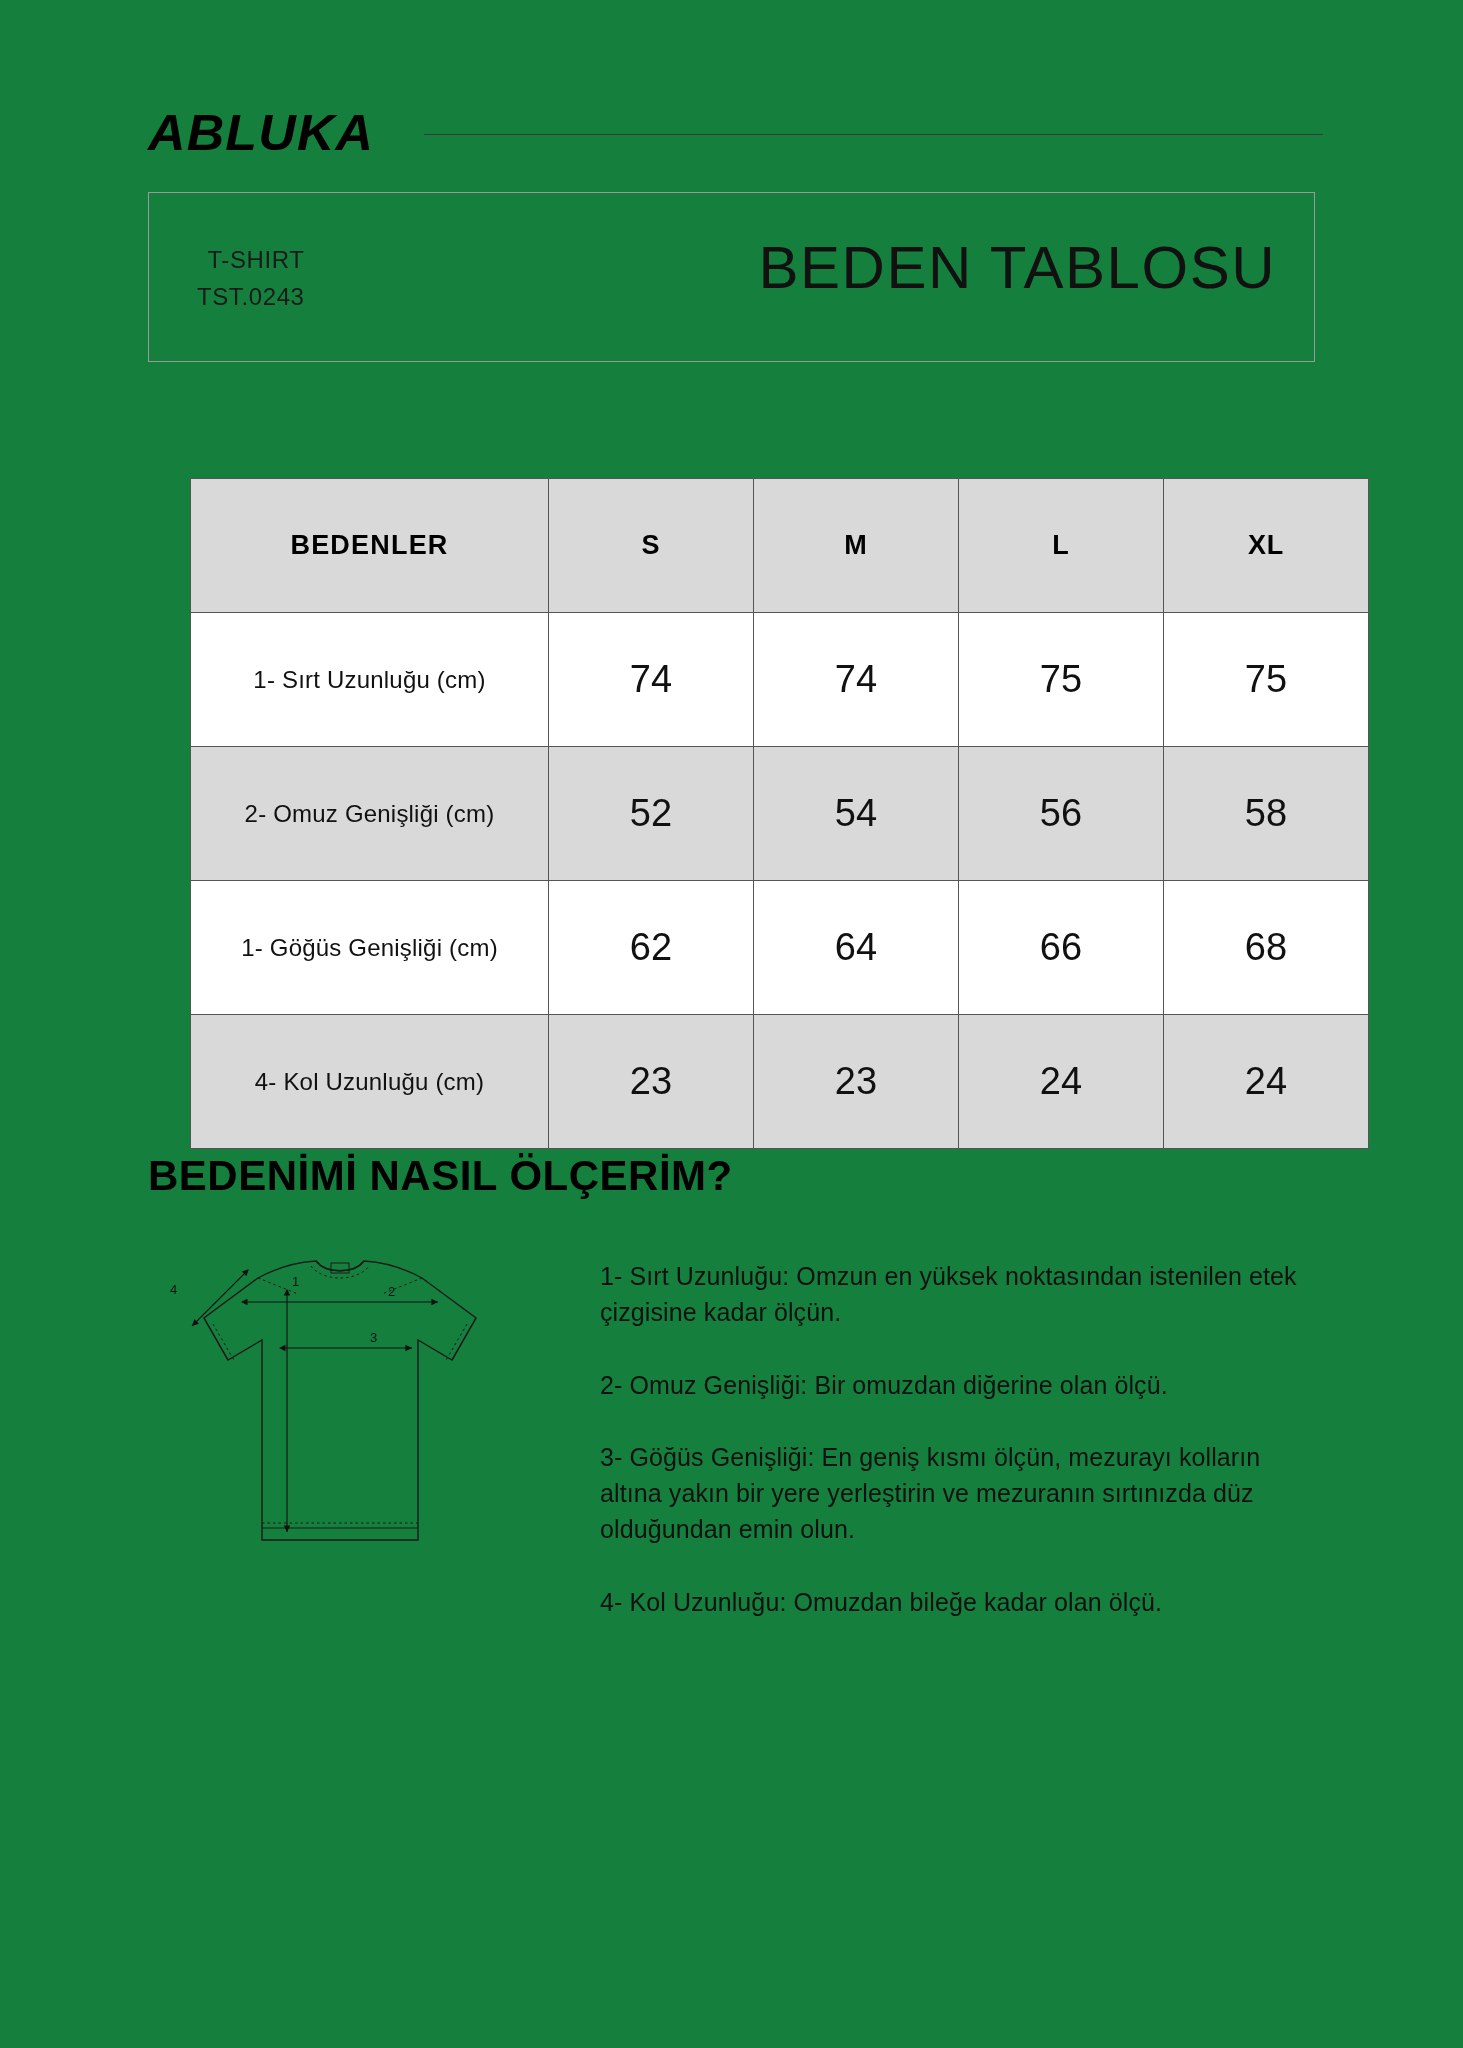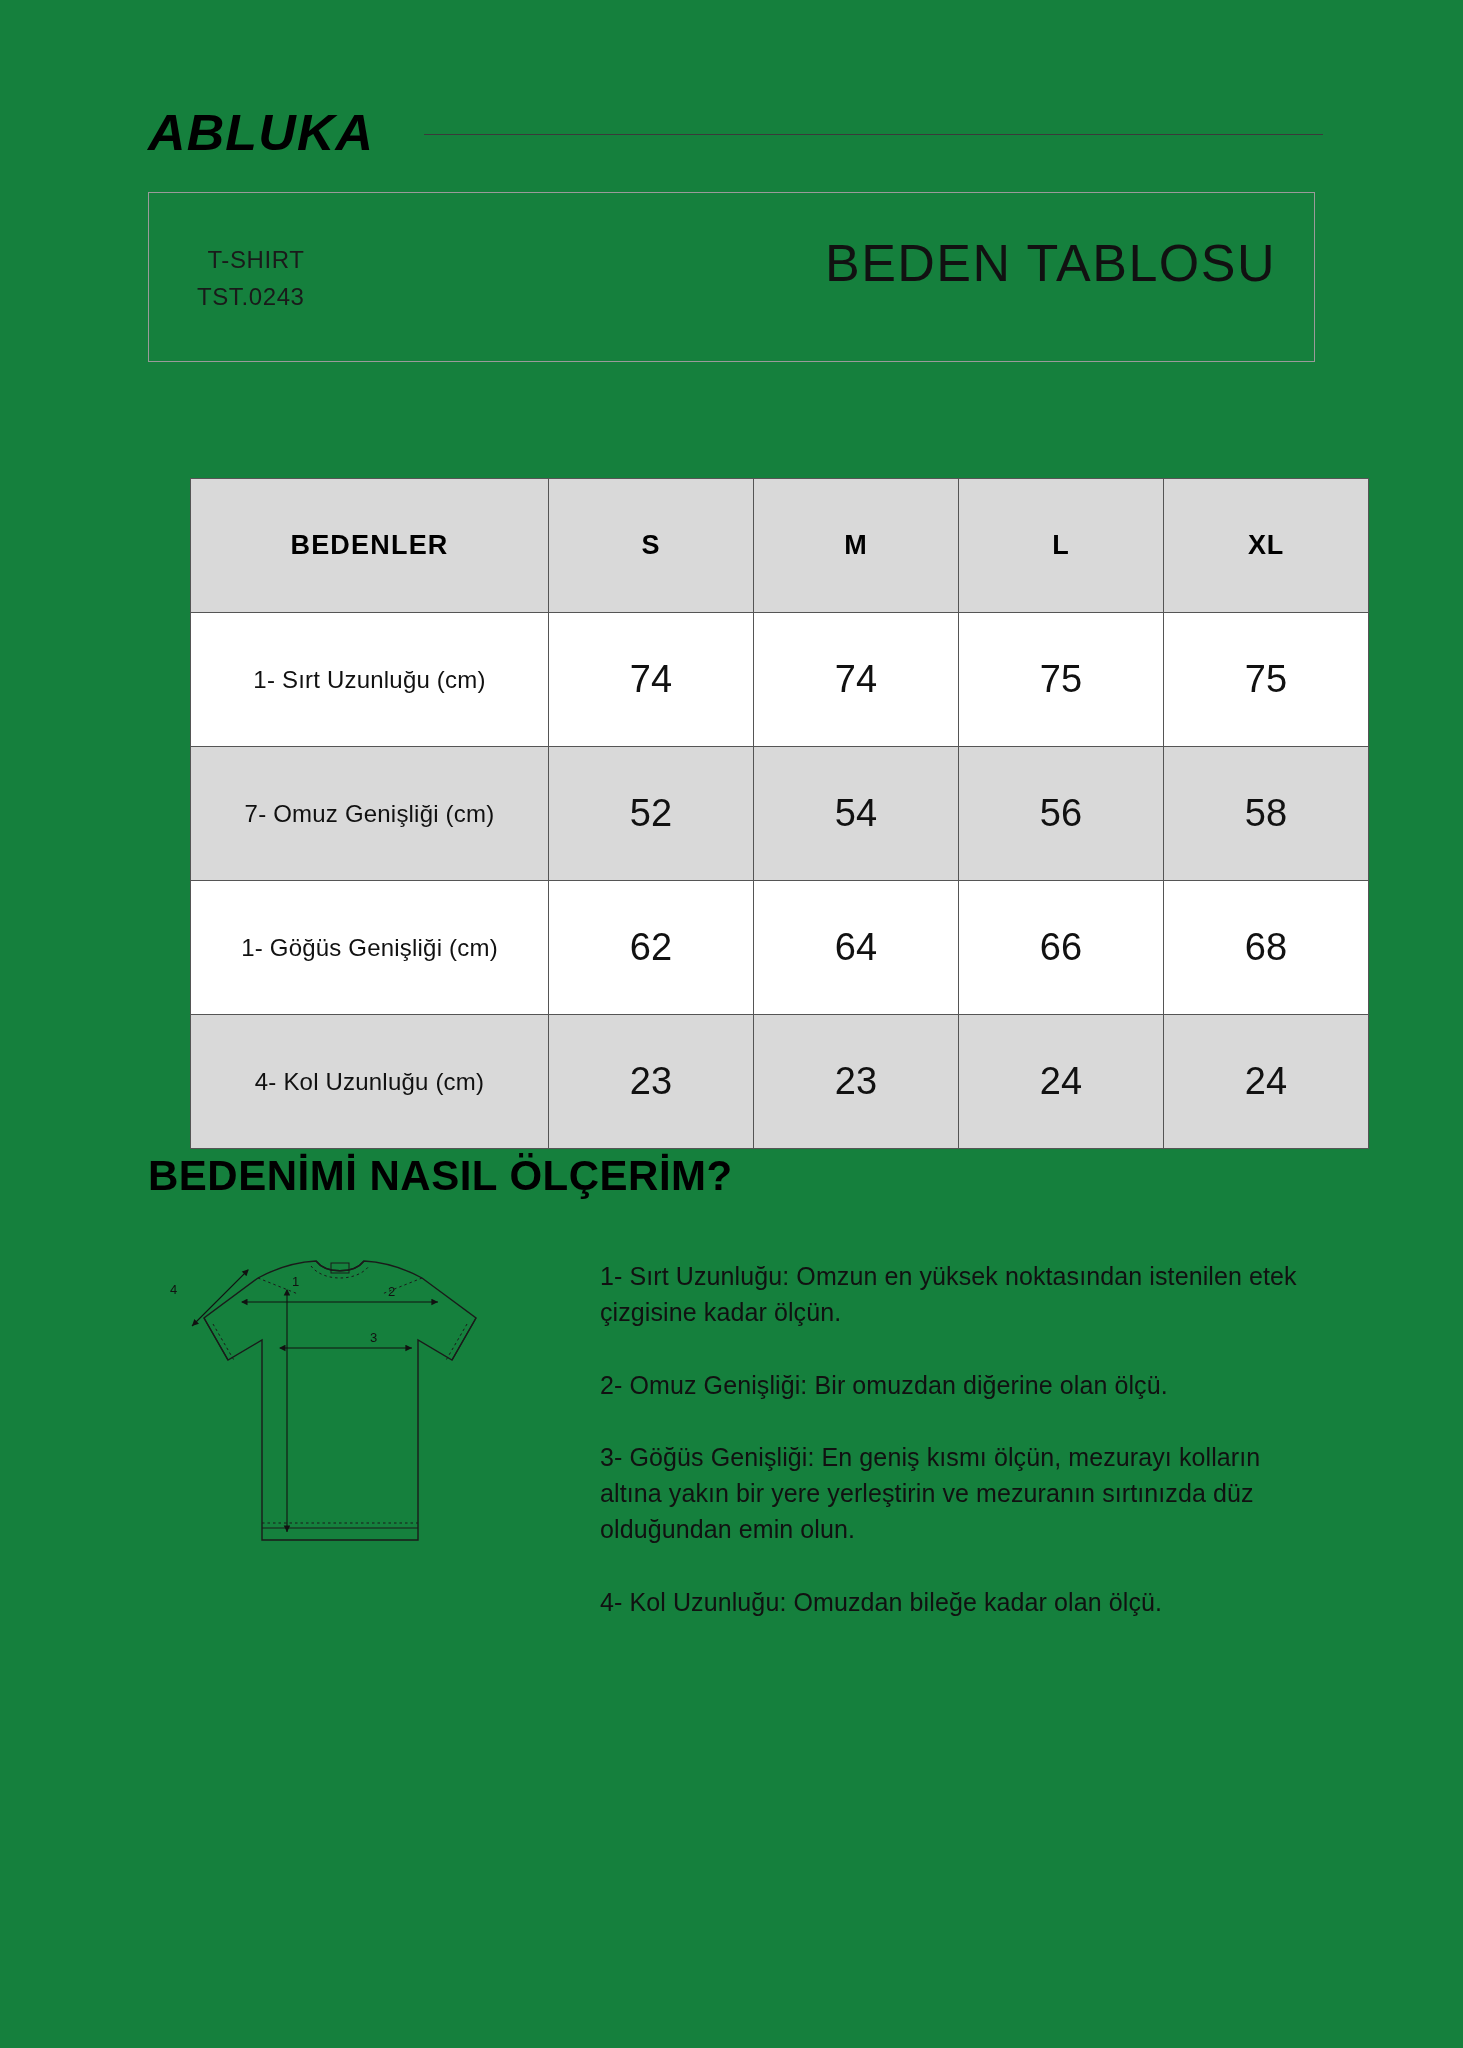--- a/index.html
+++ b/index.html
@@ -75,21 +75,21 @@
     font-size: 24px;
     letter-spacing: 0.6px;
     color: #1a1a1a;
     line-height: 1.55;
     font-weight: 400;
   }
   .title-main {
     position: absolute;
     right: 38px;
     top: 40px;
-    font-size: 52px;
+    font-size: 60px;
     font-weight: 300;
     letter-spacing: 1.5px;
     color: #111111;
     white-space: nowrap;
   }
 
   
   .size-table {
     position: absolute;
     left: 190px;
@@ -209,21 +209,21 @@
     </thead>
     <tbody>
       <tr>
         <td class="rowlabel">1- Sırt Uzunluğu (cm)</td>
         <td class="val">74</td>
         <td class="val">74</td>
         <td class="val">75</td>
         <td class="val">75</td>
       </tr>
       <tr class="shaded">
-        <td class="rowlabel">7- Omuz Genişliği (cm)</td>
+        <td class="rowlabel">2- Omuz Genişliği (cm)</td>
         <td class="val">52</td>
         <td class="val">54</td>
         <td class="val">56</td>
         <td class="val">58</td>
       </tr>
       <tr>
         <td class="rowlabel">1- Göğüs Genişliği (cm)</td>
         <td class="val">62</td>
         <td class="val">64</td>
         <td class="val">66</td>

